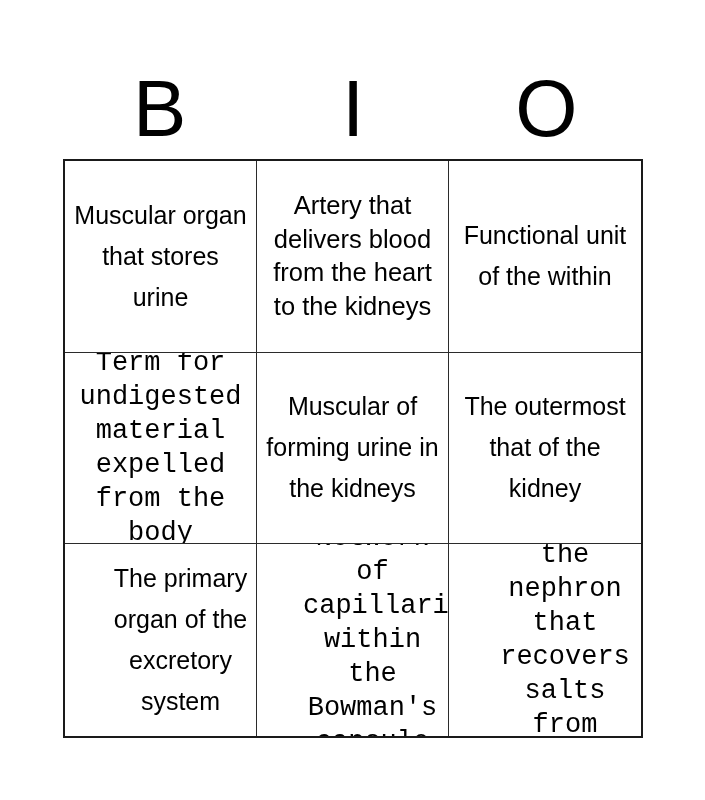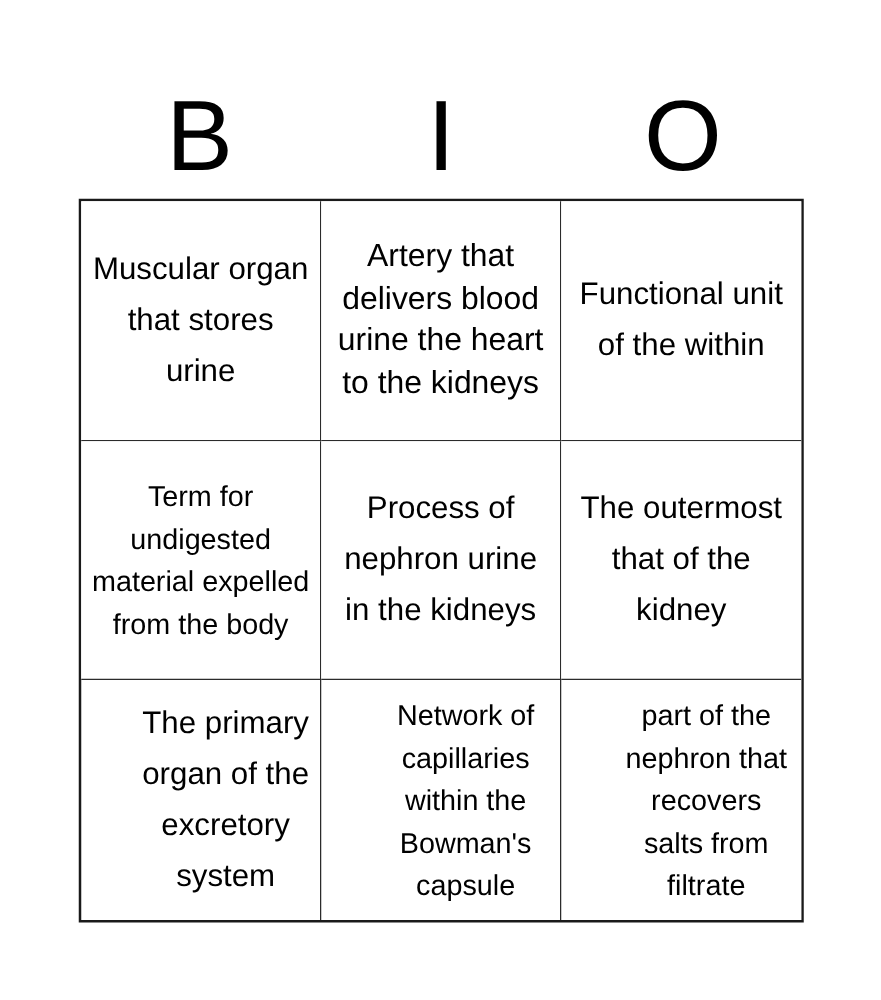--- a/index.html
+++ b/index.html
@@ -68,54 +68,54 @@
   .cell:nth-child(3n) { border-right: none; }
   .cell:nth-child(n+7) { border-bottom: none; margin-left: 40px; }
   .cell-text {
     text-align: center;
     width: 100%;
     color: #000000;
     font-weight: 400;
   }
   
   .sz-lg .cell-text { font-size: 25px; line-height: 41px; }
-  .sz-sm .cell-text { font-size: 23px; line-height: 34px; }
+  .sz-sm .cell-text { font-size: 27px; line-height: 34px; font-family: Liberation Mono, monospace; }
   .sz-xs .cell-text { font-size: 25.5px; line-height: 33.5px; }
 </style>
 </head>
 <body>
 
 <div class="card">
 
   <div class="header-row">
     <div class="header-cell">B</div>
     <div class="header-cell">I</div>
     <div class="header-cell">O</div>
   </div>
 
   <div class="grid">
 
     <div class="cell sz-lg">
       <span class="cell-text">Muscular organ that stores urine</span>
     </div>
 
     <div class="cell sz-xs">
-      <span class="cell-text">Artery that delivers blood urine the heart to the kidneys</span>
+      <span class="cell-text">Artery that delivers blood from the heart to the kidneys</span>
     </div>
 
     <div class="cell sz-lg">
       <span class="cell-text">Functional unit of the within</span>
     </div>
 
     <div class="cell sz-sm">
       <span class="cell-text">Term for undigested material expelled from the body</span>
     </div>
 
     <div class="cell sz-lg">
-      <span class="cell-text">Process of nephron urine in the kidneys</span>
+      <span class="cell-text">Muscular of forming urine in the kidneys</span>
     </div>
 
     <div class="cell sz-lg">
       <span class="cell-text">The outermost that of the kidney</span>
     </div>
 
     <div class="cell sz-lg">
       <span class="cell-text">The primary organ of the excretory system</span>
     </div>
 

